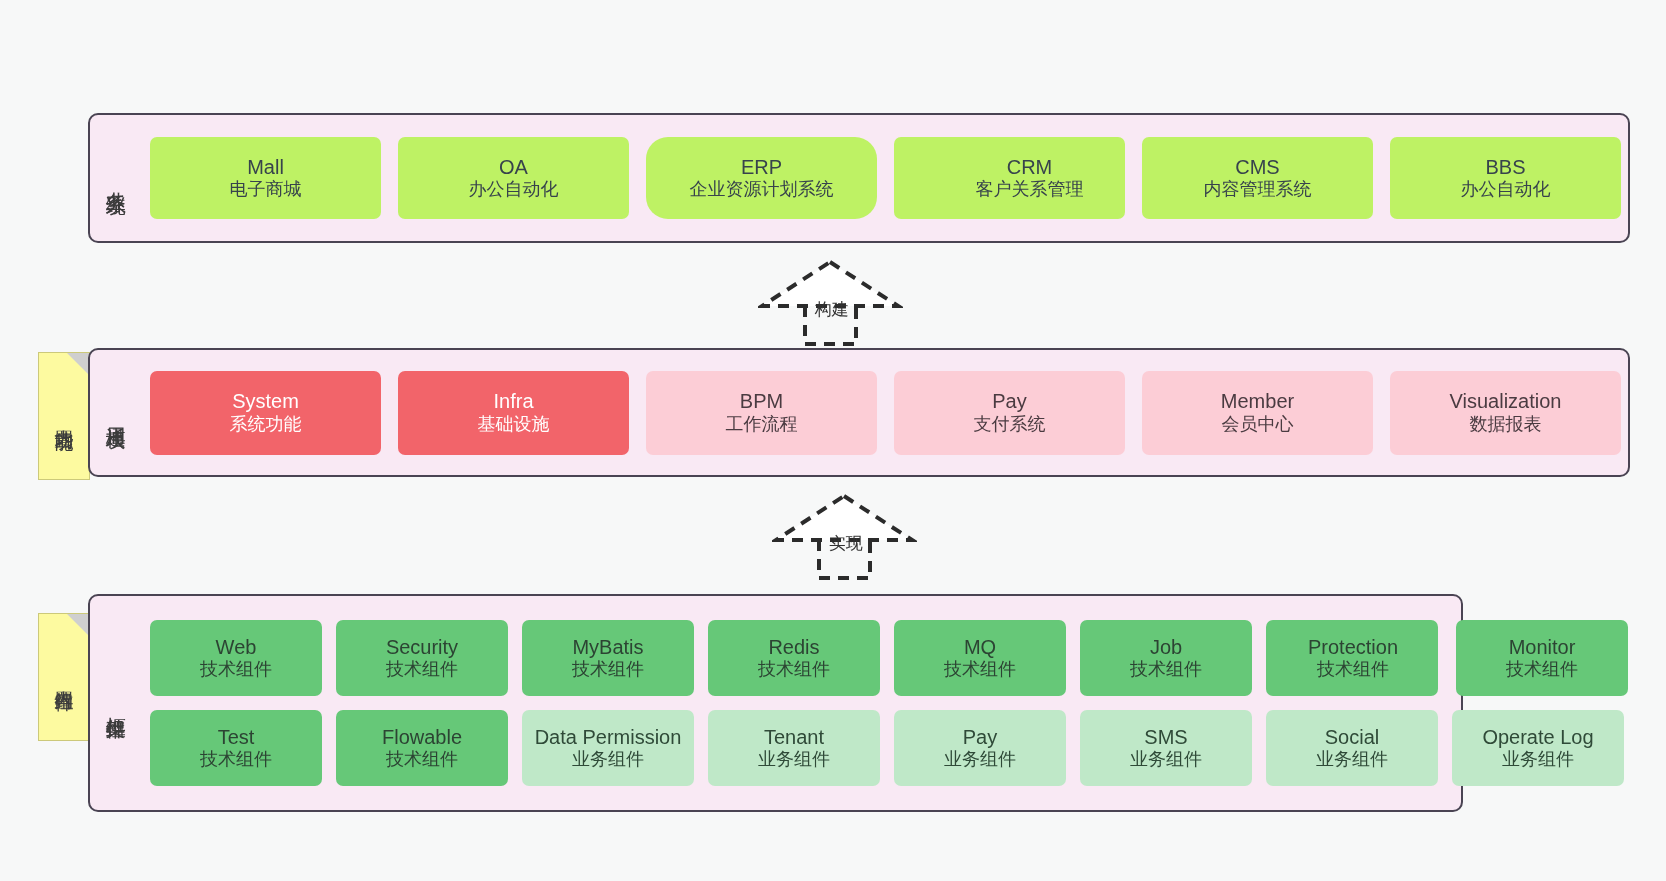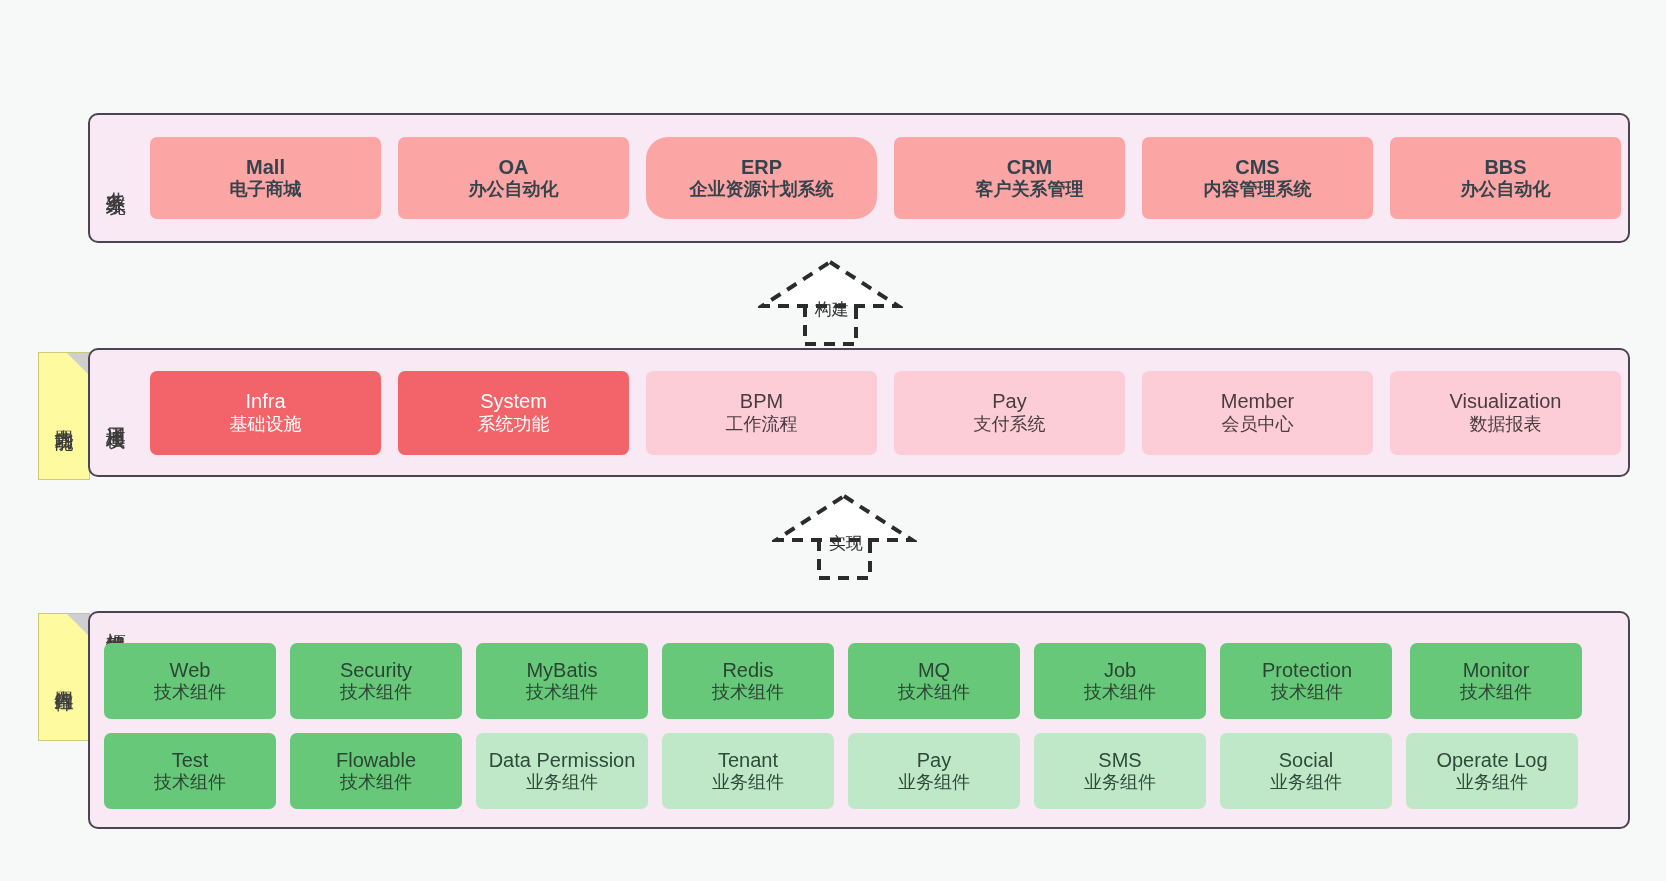--- a/index.html
+++ b/index.html
@@ -65,21 +65,21 @@
     align-items:center;
     justify-content:center;
     text-align:center;
     line-height:1.22;
     color:#2f3b36;
     padding:4px 6px;
   }
   .card .en{font-size:20px;}
   .card .cn{font-size:18px;}
 
-  .card.blue{background:#fca5a5;color:#37434c;font-weight:bold;}
+  .card.blue{background:#bef264;color:#37434c;}
   .card.red{background:#f2646a;color:#ffffff;}
   .card.pink{background:#fccdd6;color:#4a3b41;}
   .card.green-dark{background:#66c878;color:#2c4433;}
   .card.green-light{background:#bfe8c8;color:#2f4a38;}
 
   
   .note{
     position:absolute;
     box-sizing:border-box;
     background:#fdfaa0;
@@ -159,26 +159,26 @@
 
 <div class="note" id="note-common" style="left:38px;top:352px;width:52px;height:128px;">
   <span class="fold"></span>
   <span>内置功能</span>
 </div>
 
 <div class="layer" id="layer-common" style="left:88px;top:348px;width:1542px;height:129px;">
   <div class="layer-title">通用模块</div>
   <div class="layer-body" id="body-common">
       <div class="card red" style="width: 231px; height: 84px; margin-right: 17px;">
+        <div class="en">System</div>
+        <div class="cn">系统功能</div>
+      </div>
+      <div class="card red" style="width: 231px; height: 84px; margin-right: 17px;">
         <div class="en">Infra</div>
         <div class="cn">基础设施</div>
-      </div>
-      <div class="card red" style="width: 231px; height: 84px; margin-right: 17px;">
-        <div class="en">System</div>
-        <div class="cn">系统功能</div>
       </div>
       <div class="card pink" style="width: 231px; height: 84px; margin-right: 17px;">
         <div class="en">BPM</div>
         <div class="cn">工作流程</div>
       </div>
       <div class="card pink" style="width: 231px; height: 84px; margin-right: 17px;">
         <div class="en">Pay</div>
         <div class="cn">支付系统</div>
       </div>
       <div class="card pink" style="width: 231px; height: 84px; margin-right: 17px;">
@@ -198,21 +198,21 @@
     <polyline points="47,48 47,86 98,86 98,48" fill="none" stroke="#2b2b2b" stroke-width="4" stroke-dasharray="11,8"></polyline>
   </svg>
   <div class="lbl" style="top:40px;">实现</div>
 </div>
 
 <div class="note" id="note-framework" style="left:38px;top:613px;width:52px;height:128px;">
   <span class="fold"></span>
   <span>内置组件</span>
 </div>
 
-<div class="layer" id="layer-framework" style="left:88px;top:611px;width:1542px;height:218px;flex-direction:column;">
+<div class="layer" id="layer-framework" style="left:88px;top:594px;width:1375px;height:218px;">
   <div class="layer-title">框架组件</div>
   <div class="layer-body two-rows" id="body-framework">
       <div class="row">
         <div class="card green-dark" style="width: 172px; height: 76px; margin-right: 14px;">
           <div class="en">Web</div>
           <div class="cn">技术组件</div>
         </div>
         <div class="card green-dark" style="width: 172px; height: 76px; margin-right: 14px;">
           <div class="en">Security</div>
           <div class="cn">技术组件</div>

